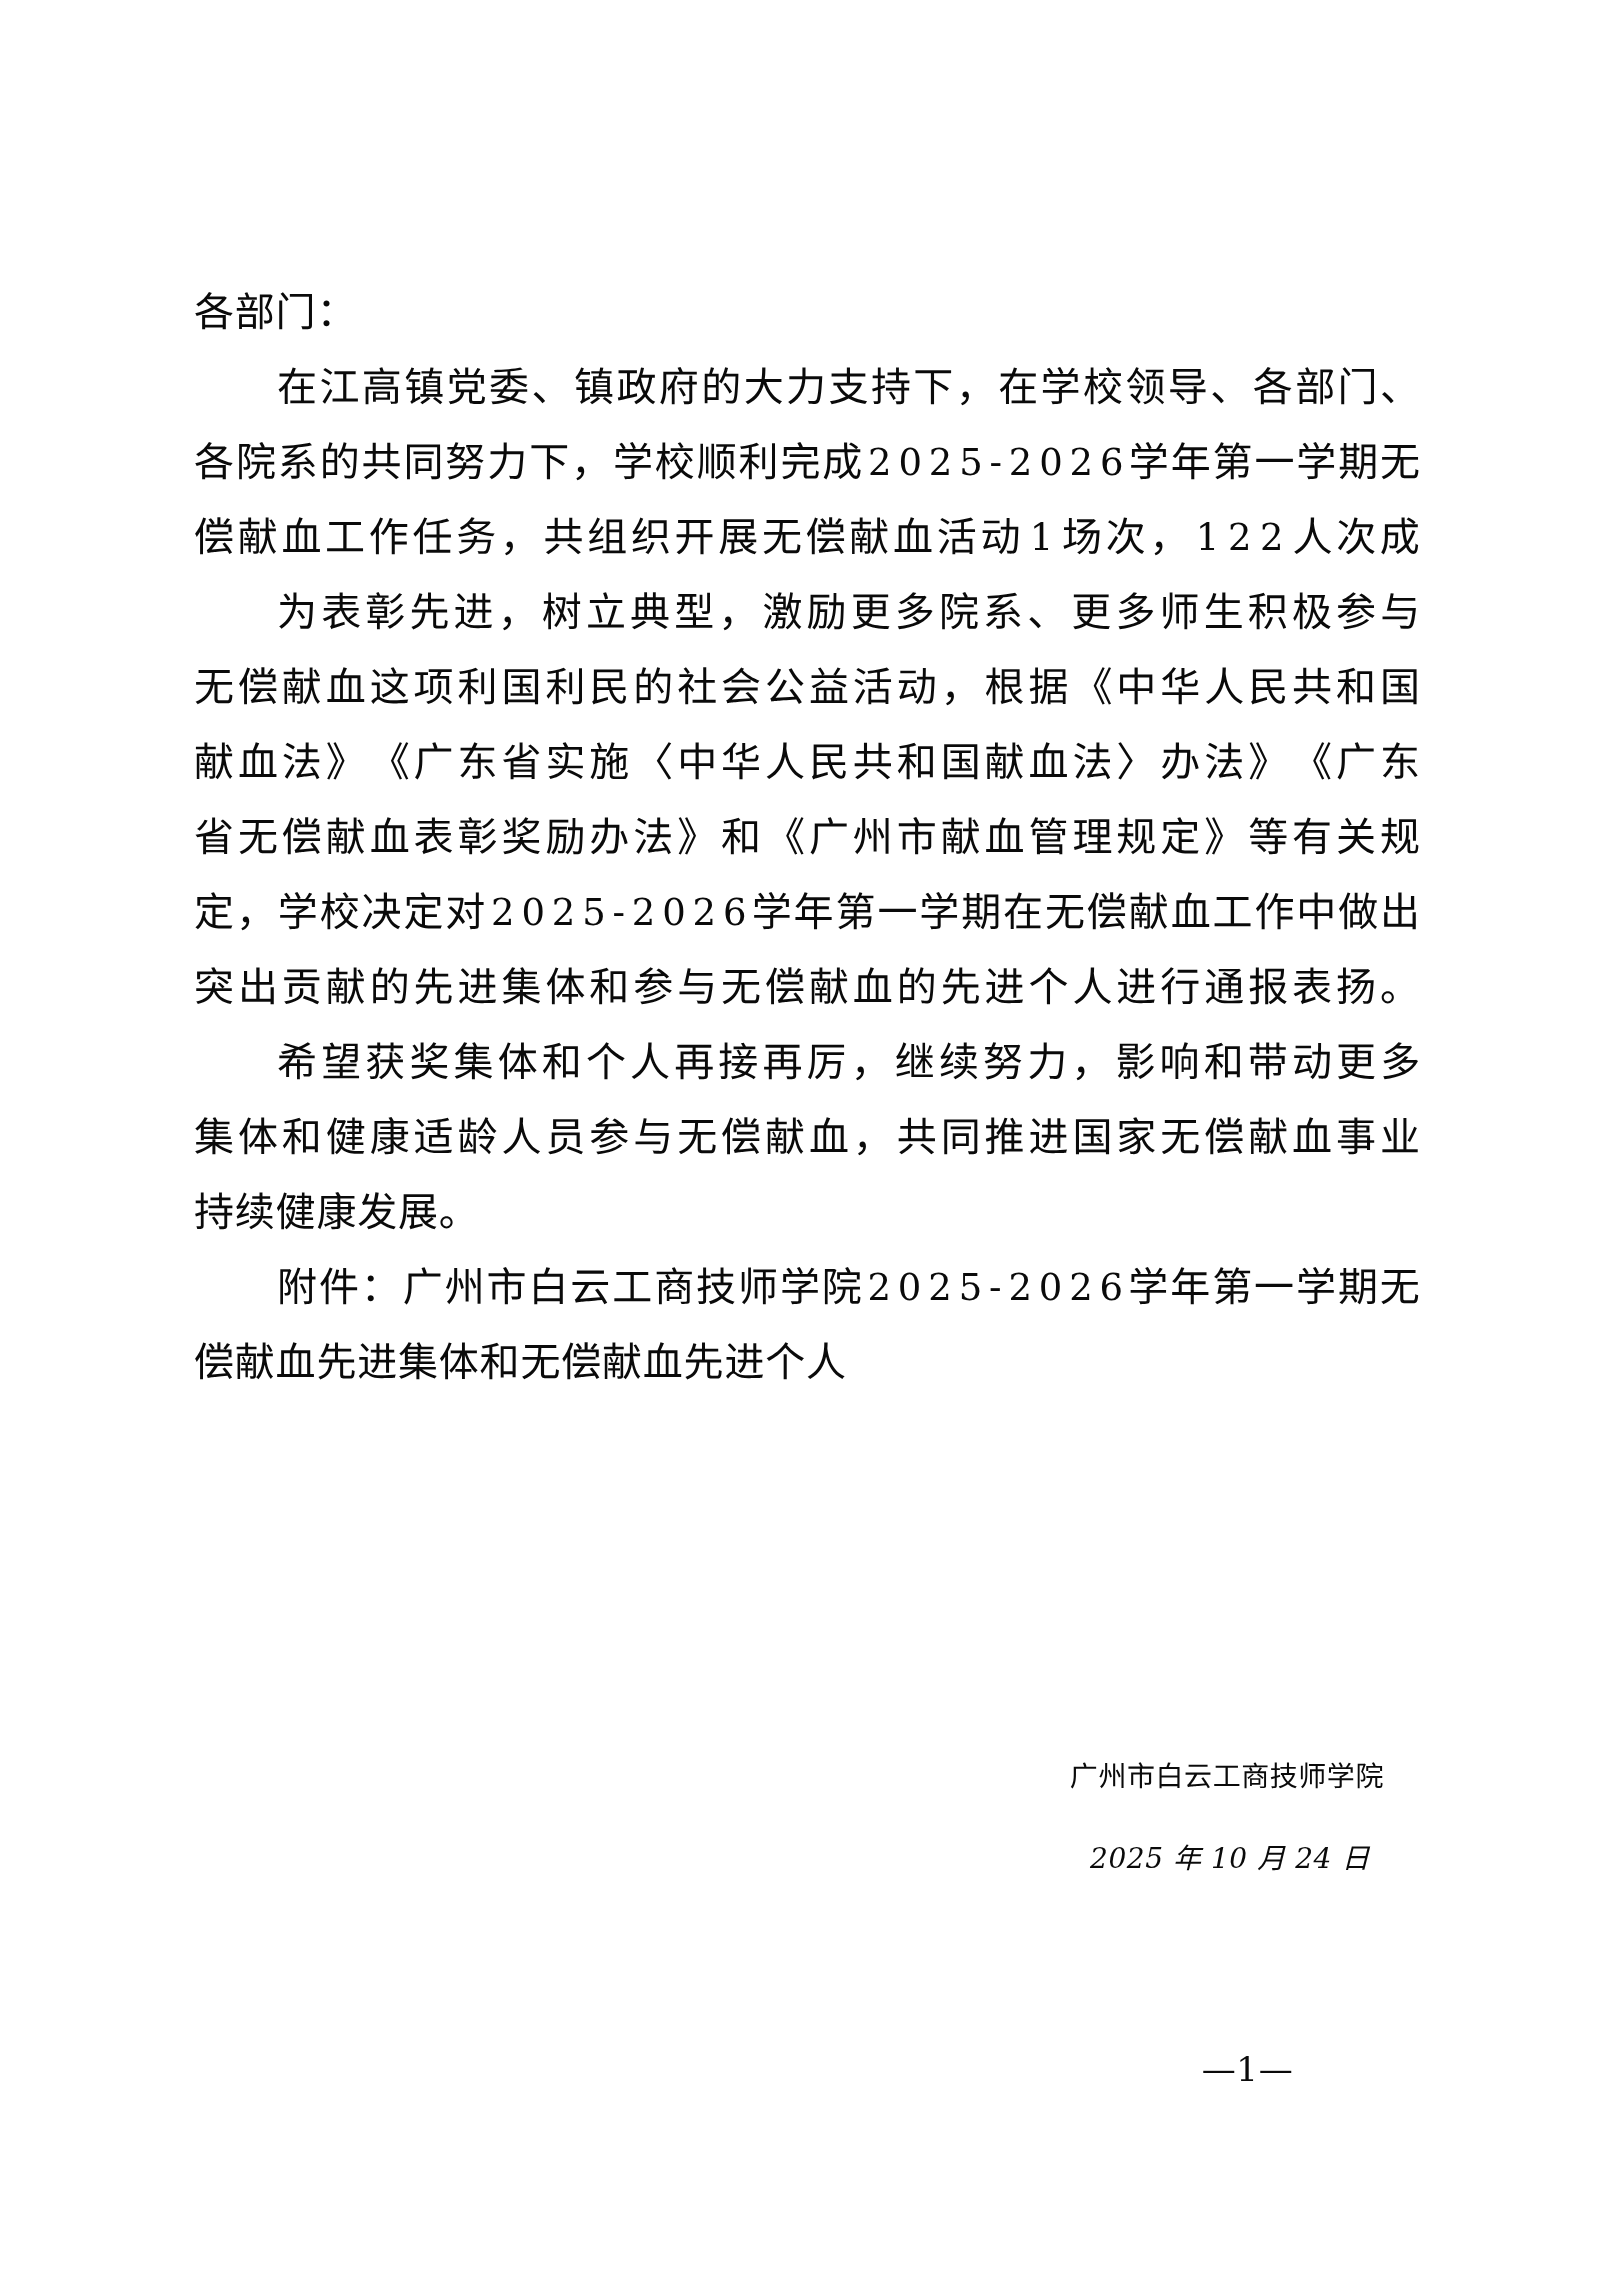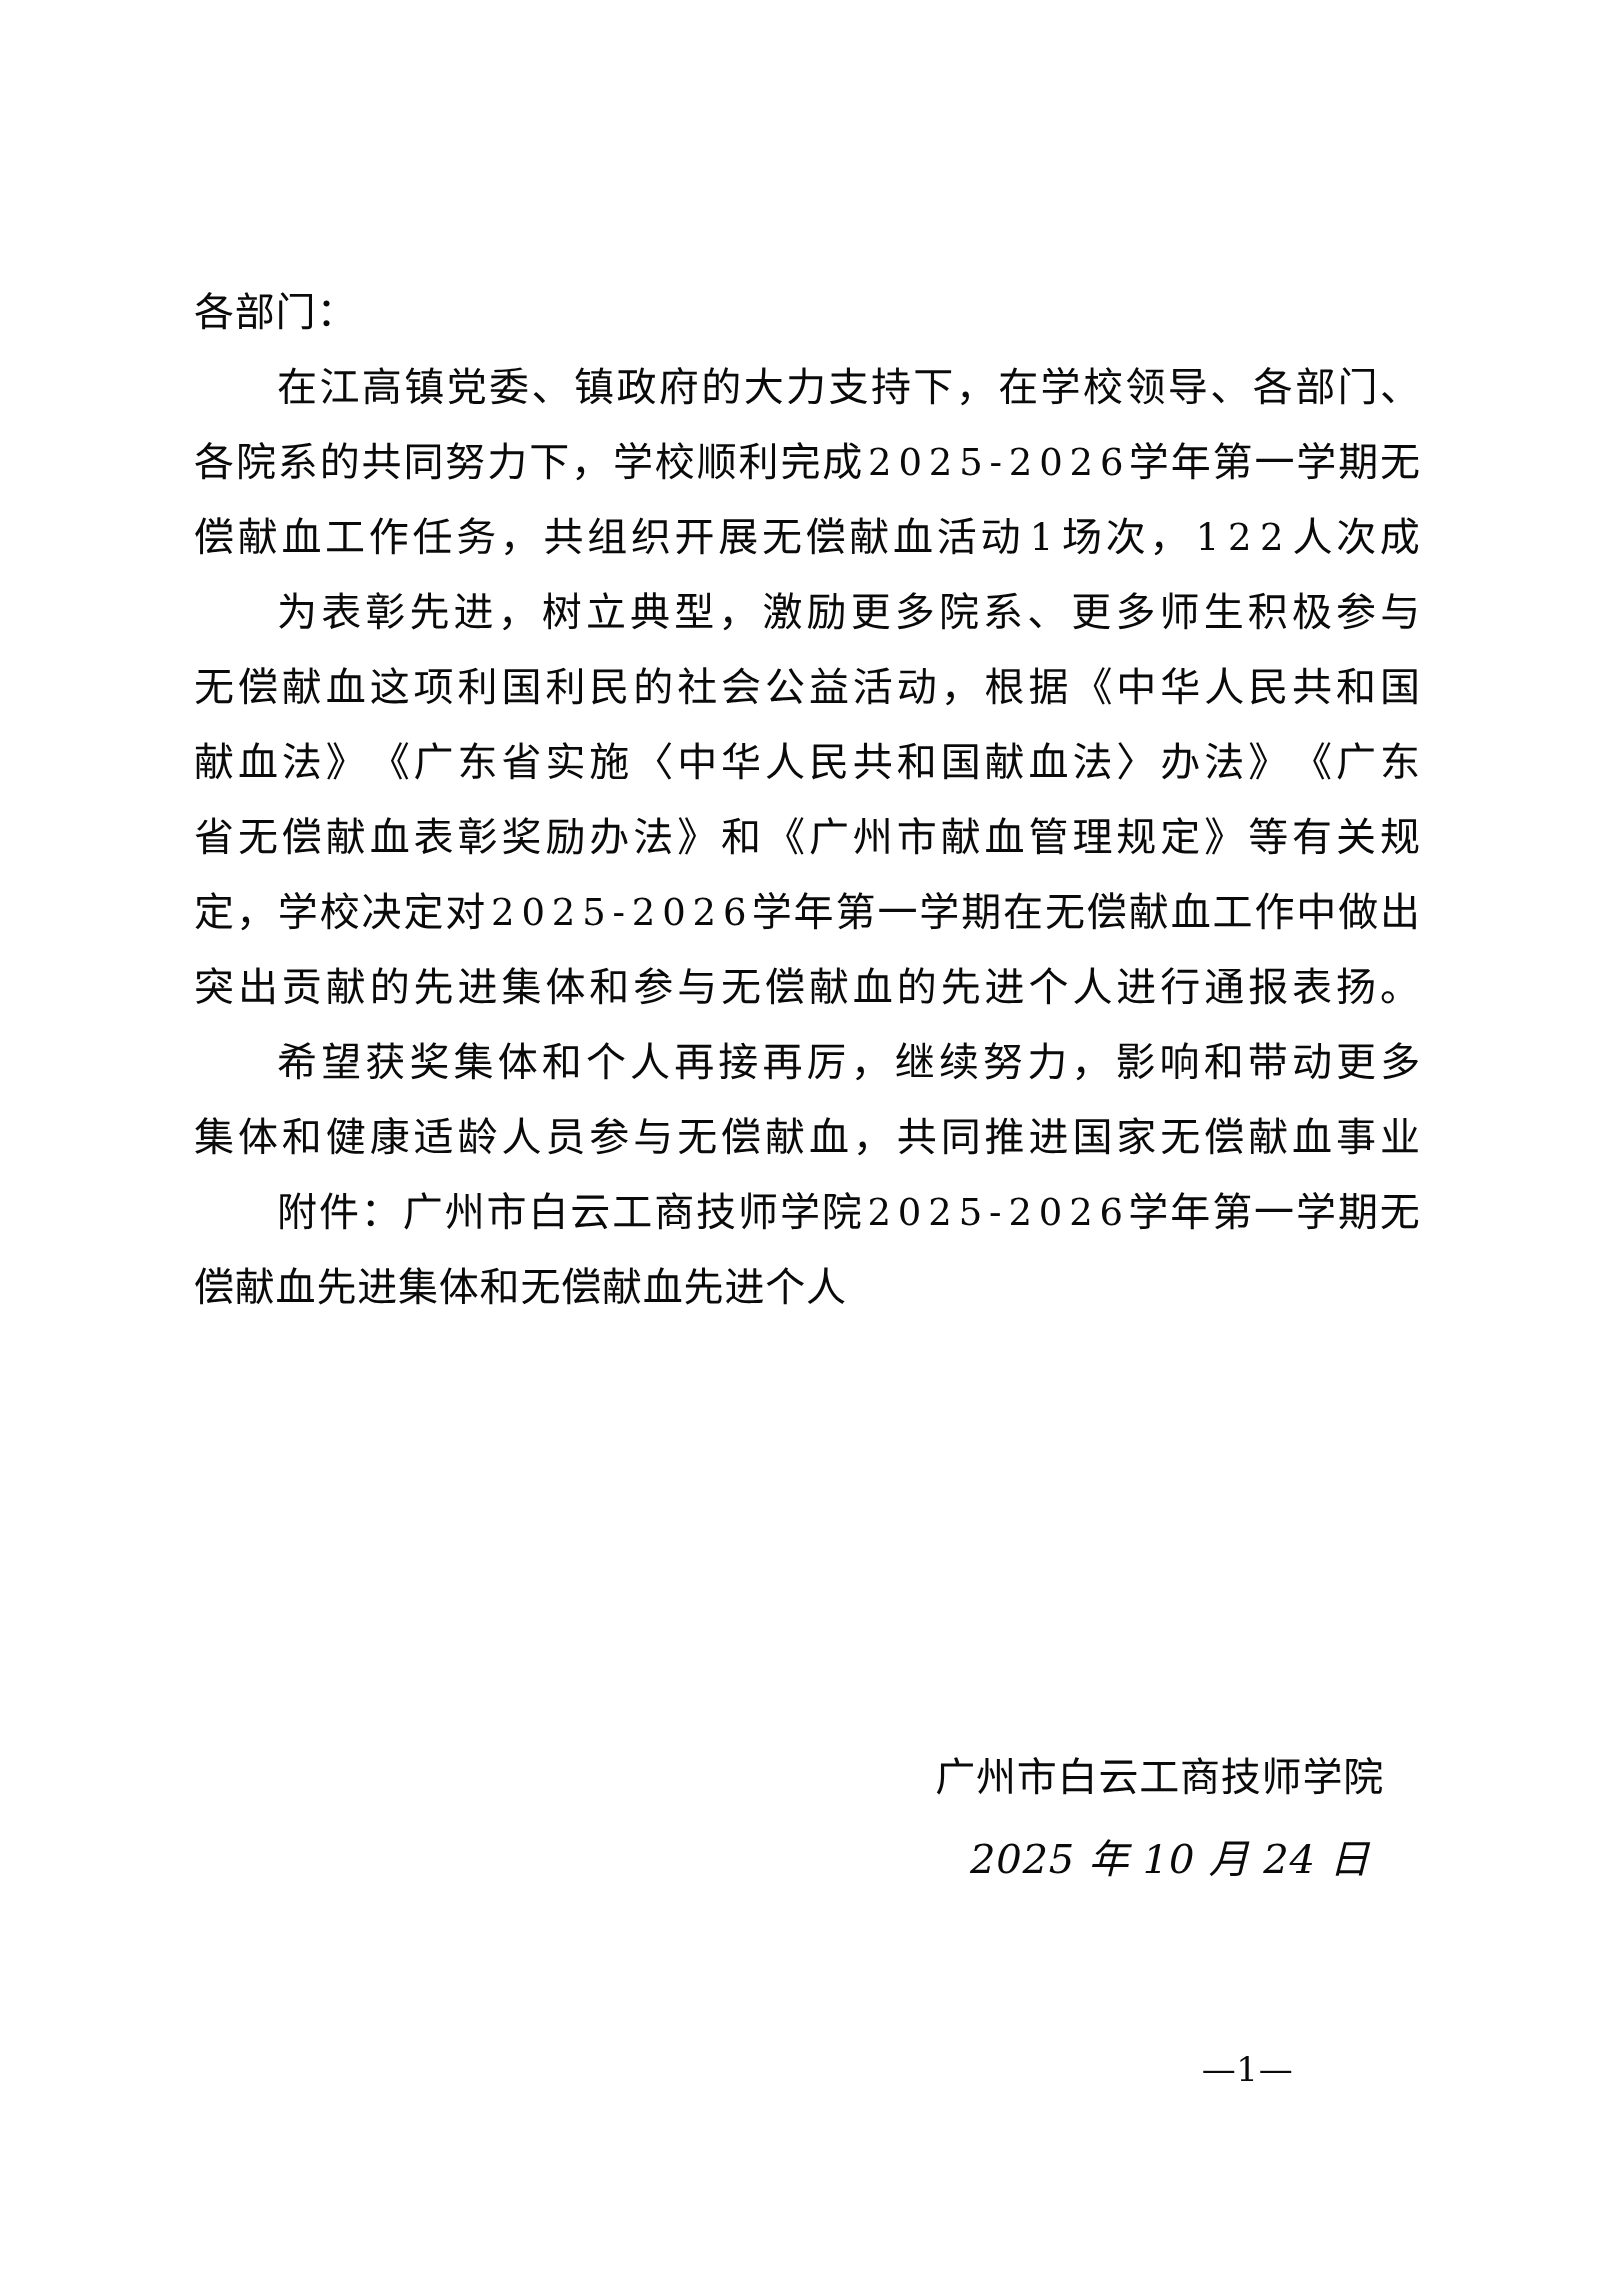--- a/index.html
+++ b/index.html
@@ -63,21 +63,21 @@
   #signature {
     position: absolute;
     left: 194px;
     top: 1736px;
     width: 1227px;
     text-align: right;
   }
   #signature .sig-line {
     height: 82px;
     line-height: 82px;
-    font-size: 40px;
+    font-size: 28px;
     letter-spacing: 0.02em;
     white-space: nowrap;
   }
   #signature .sig-org {
     padding-right: 37px;
   }
   #signature .sig-date {
     padding-right: 51px;
     font-style: italic;
   }
@@ -451,20 +451,21 @@
           <span>进</span>
           <span>国</span>
           <span>家</span>
           <span>无</span>
           <span>偿</span>
           <span>献</span>
           <span>血</span>
           <span>事</span>
           <span>业</span>
         </div>
+      <div class="line"><span>持续健康发展。</span></div>
     </div>
 
     <div>
       <div class="line justify indent2">
           <span>附</span>
           <span>件</span>
           <span>：</span>
           <span>广</span>
           <span>州</span>
           <span>市</span>

